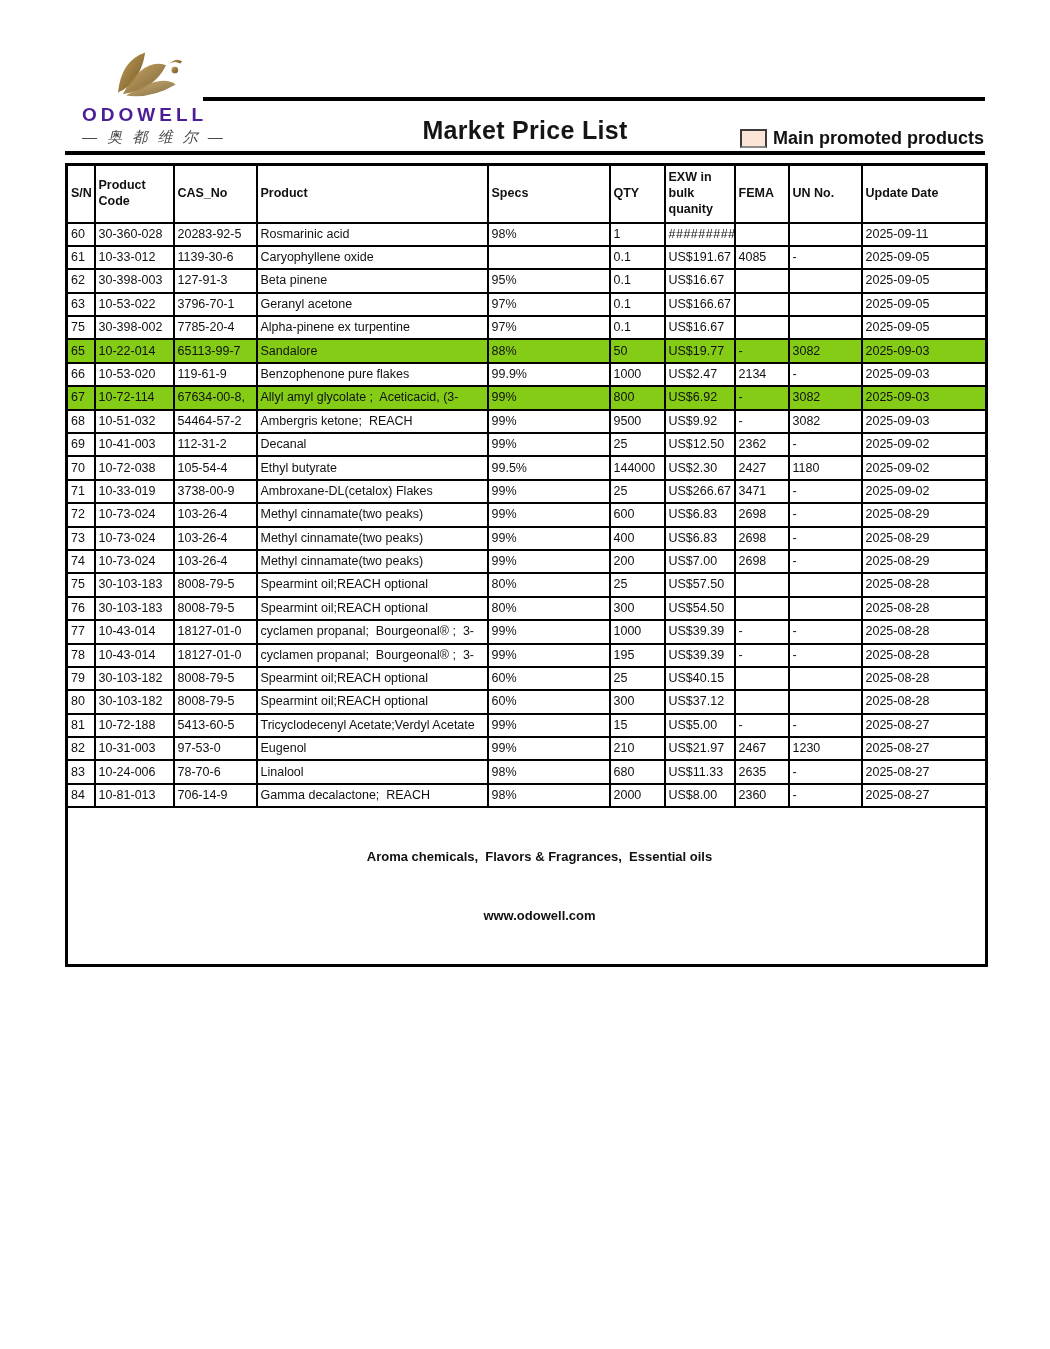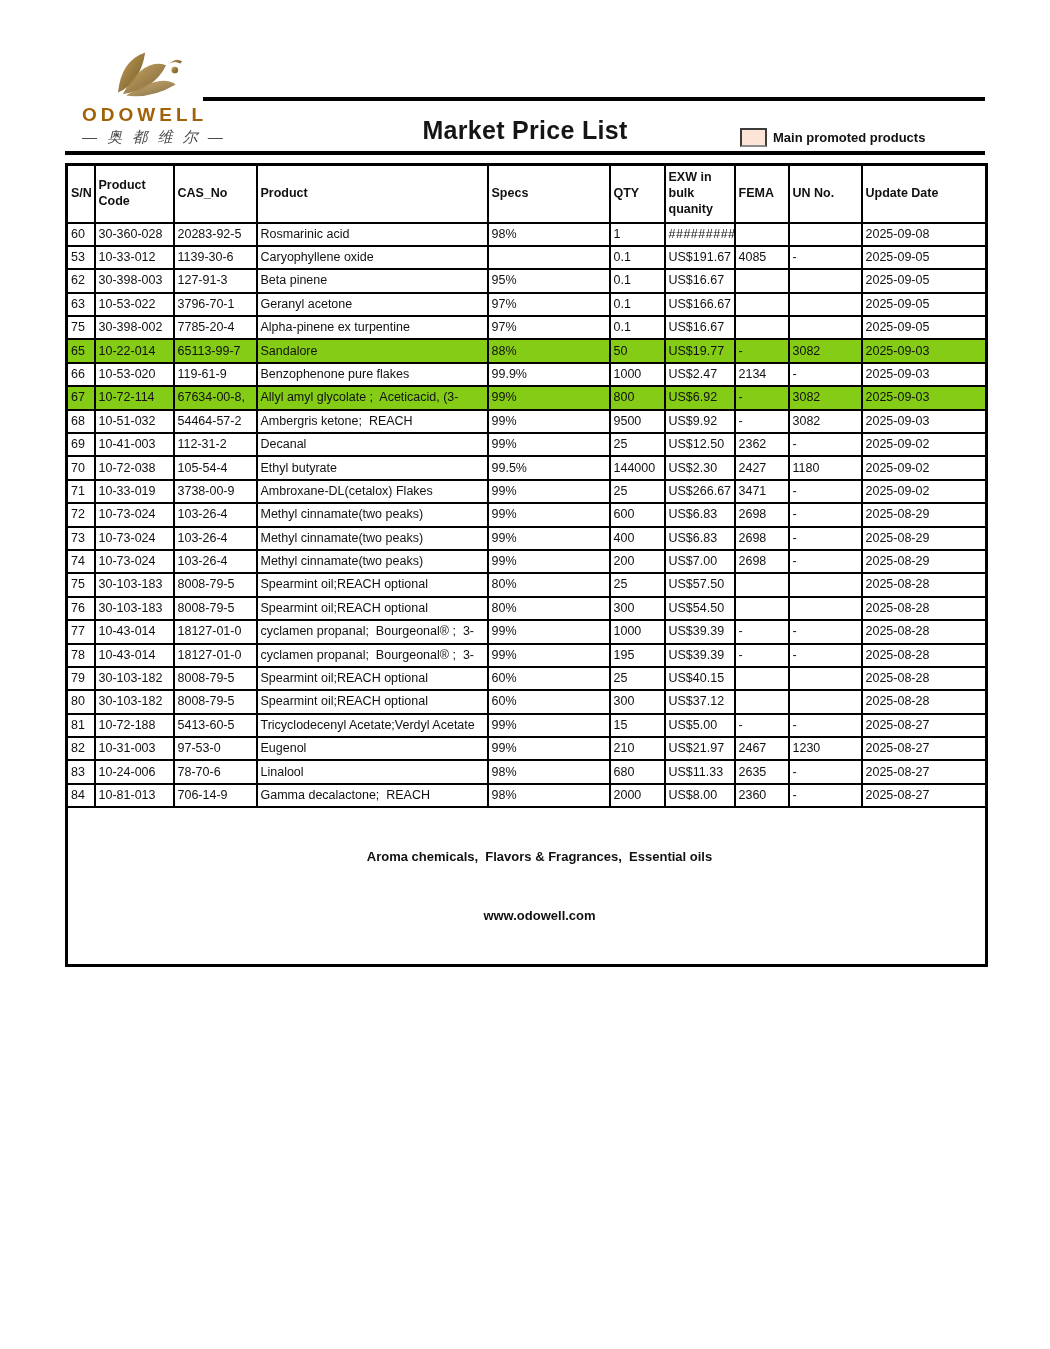--- a/index.html
+++ b/index.html
@@ -10,36 +10,36 @@
     color:#111;
     position:relative;
   }
   .page { position:absolute; inset:0; background:#fff; }
 
   
   .logo { position:absolute; left:82px; top:46px; width:120px; text-align:center; }
   .logo svg { display:block; margin:0 auto; }
   .brand-name {
     font-size:19px; font-weight:600; letter-spacing:4px;
-    color:#a16207; margin-top:2px; white-space:nowrap;
+    color:#4c1d95; margin-top:2px; white-space:nowrap;
   }
   .brand-cn {
     font-size:15px; letter-spacing:3px; color:#4a4a4a; margin-top:2px; white-space:nowrap;font-style:italic;
   }
   .rule-top    { position:absolute; left:203px; top:97px;  width:782px; height:4px; background:#000; }
   .rule-title  { position:absolute; left:65px;  top:151px; width:920px; height:4px; background:#000; }
   .title-wrap  { position:absolute; left:65px;  top:116px; width:920px; text-align:center; }
   .title-wrap h1 { font-size:25px; font-weight:bold; color:#151515; letter-spacing:0.3px; }
 
   .legend { position:absolute; left:740px; top:128px; display:flex; align-items:center; }
   .legend-swatch {
     width:27px; height:19px; background:#fce4d6;
     border:2px solid #3c3c3c; border-bottom-color:#8a8a8a;
   }
-  .legend-label { font-size:13px; font-weight:bold; margin-left:6px; white-space:nowrap; }
+  .legend-label { font-size:18px; font-weight:bold; margin-left:6px; white-space:nowrap; }
 
   
   table.price {
     position:absolute; left:65px; top:163px; width:920px;
     border-collapse:collapse; table-layout:fixed;
     border:3px solid #000;
   }
   table.price th, table.price td {
     border:2px solid #000;
     font-size:12.5px;
@@ -131,24 +131,24 @@
         <tr>
           <td>60</td>
           <td>30-360-028</td>
           <td>20283-92-5</td>
           <td>Rosmarinic acid</td>
           <td>98%</td>
           <td>1</td>
           <td class="overflow-hash">#########</td>
           <td></td>
           <td></td>
-          <td>2025-09-08</td>
-        </tr>
-        <tr>
-          <td>53</td>
+          <td>2025-09-11</td>
+        </tr>
+        <tr>
+          <td>61</td>
           <td>10-33-012</td>
           <td>1139-30-6</td>
           <td>Caryophyllene oxide</td>
           <td></td>
           <td>0.1</td>
           <td>US$191.67</td>
           <td>4085</td>
           <td>-</td>
           <td>2025-09-05</td>
         </tr>

